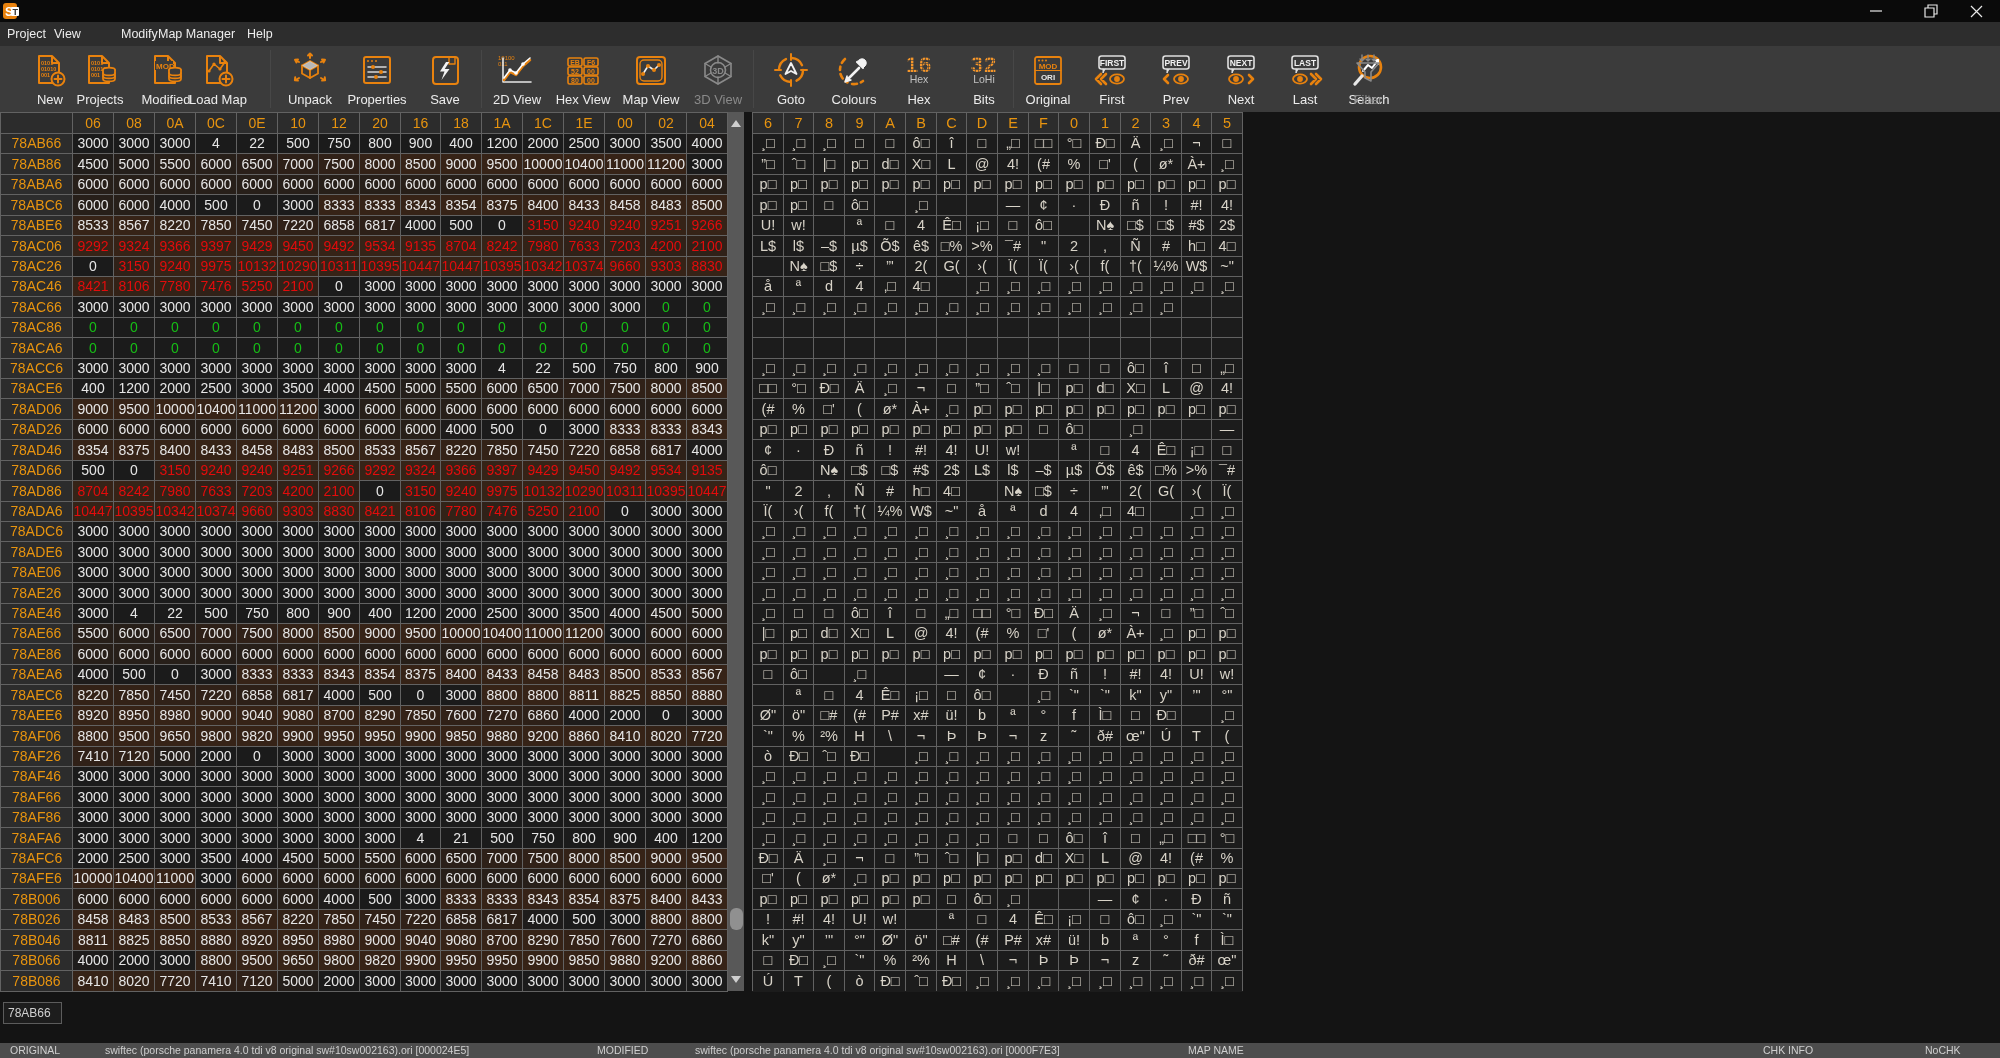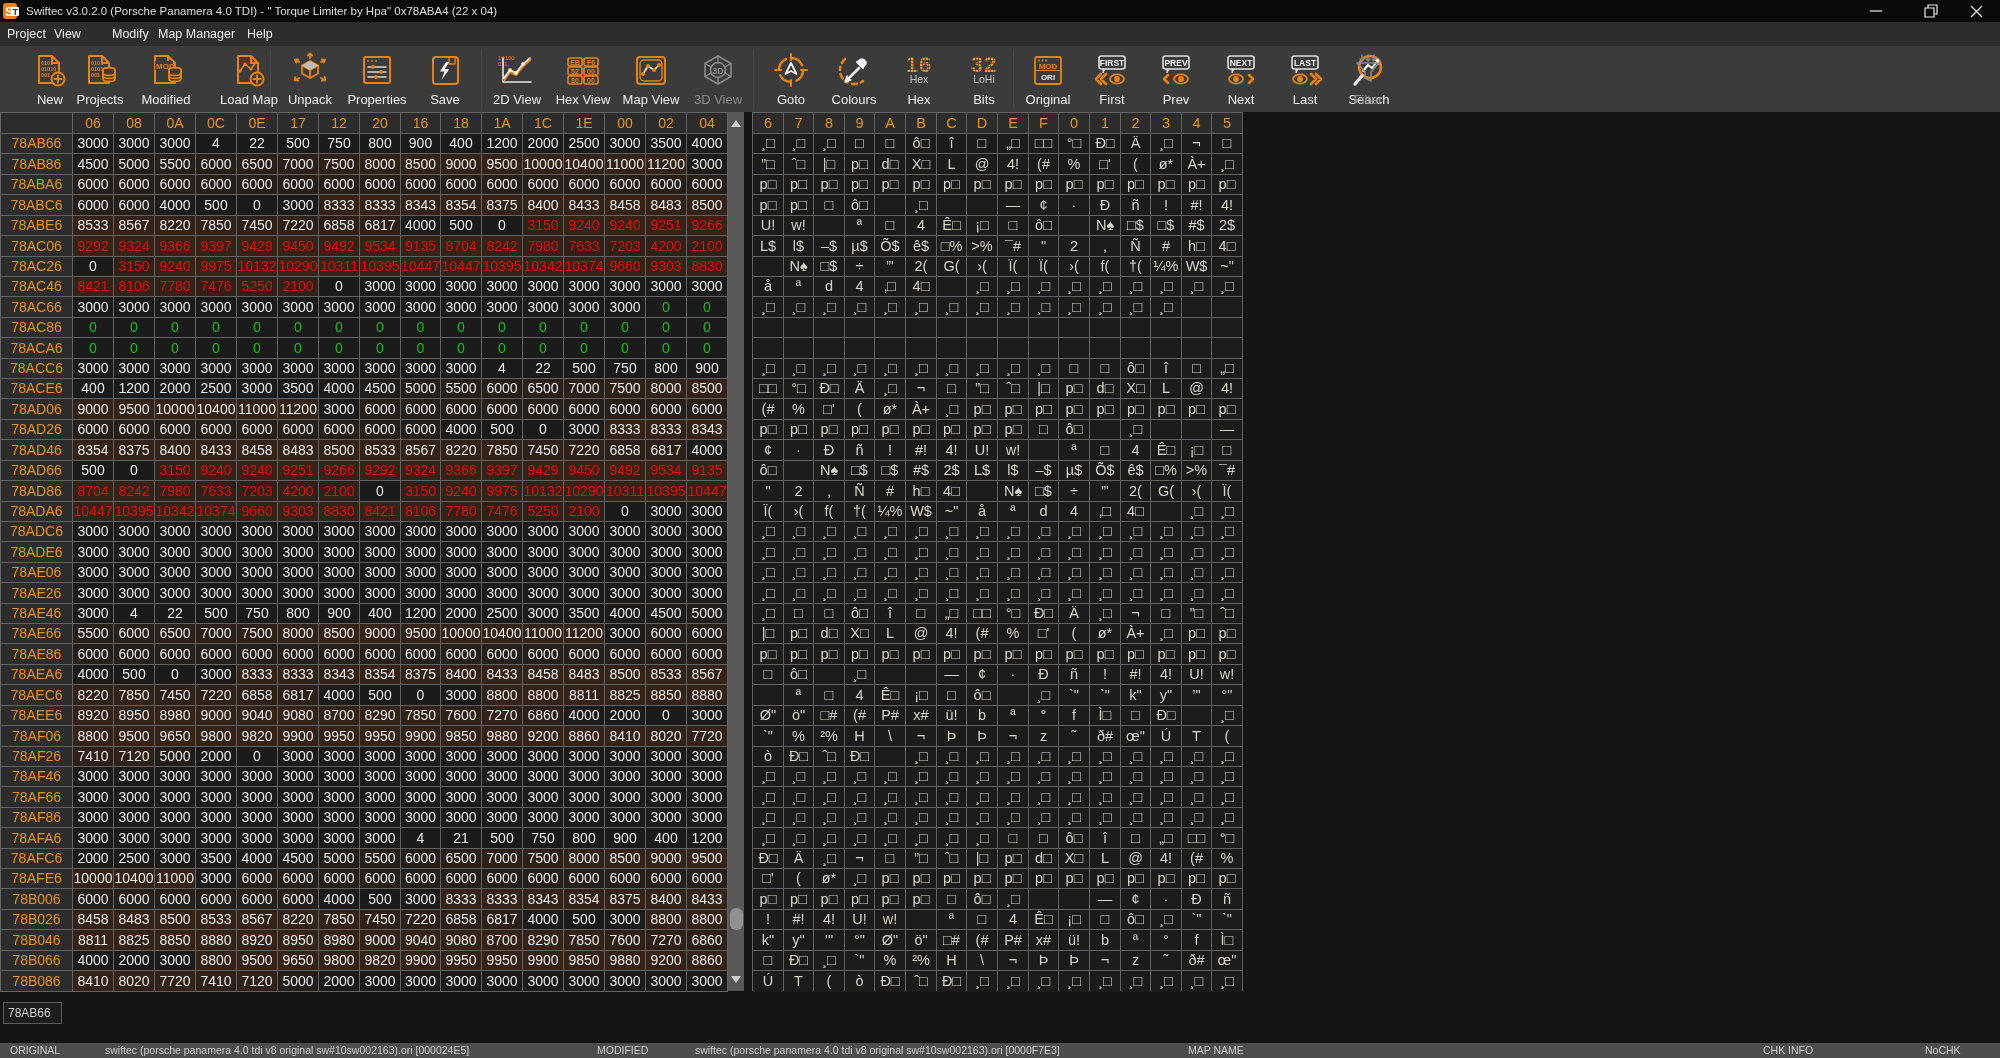--- a/index.html
+++ b/index.html
@@ -1,35 +1,34 @@
 <!DOCTYPE html>
 <html><head><meta charset="utf-8"><style>*{margin:0;padding:0;box-sizing:border-box}html,body{width:2000px;height:1058px;overflow:hidden;background:#141414;font-family:"Liberation Sans",sans-serif}#titlebar{position:absolute;left:0;top:0;width:2000px;height:22px;background:#0a0a0a;color:#dedede;font-size:11.5px;line-height:22px}#menubar{position:absolute;left:0;top:22px;width:2000px;height:24px;background:#2d2d2d;color:#ececec;font-size:12.5px;line-height:24px}#toolbar{position:absolute;left:0;top:46px;width:2000px;height:66px;background:#3b3b3b}.tbi{position:absolute;top:5px;width:68px;text-align:center}.tic{height:38px;display:flex;align-items:center;justify-content:center}.tlb{font-size:13px;color:#ececec;margin-top:3px;white-space:nowrap}.tlb.dis{color:#8a8a8a}.mi{position:absolute;top:0}#ltbl{position:absolute;left:0;top:112px;width:728px;height:880px;background:#626262}#rtbl{position:absolute;left:752px;top:112px;width:491px;height:880px;background:#1c1c1c}#ltbl b,#rtbl b{position:absolute;display:block;text-align:center;font-weight:normal;overflow:hidden;white-space:nowrap}#ltbl b{background:#1c1c1c;color:#e6e6e6;font-size:14px}#rtbl b{color:#d8d3c8;font-size:14.5px}.hd{color:#e8940f!important;background:#2c2c2c!important}.ad{color:#e8940f!important;background:#2c2c2c!important}.rd{color:#e20c0c!important}.gr{color:#16bd16!important}.vl{position:absolute;top:0;width:1px;height:879px;background:#626262}.hl{position:absolute;left:0;height:1px;width:491px;background:#626262}.x0{left:1px;width:71px}.x1{left:73px;width:40px}.x2{left:114px;width:40px}.x3{left:155px;width:40px}.x4{left:196px;width:40px}.x5{left:237px;width:40px}.x6{left:278px;width:40px}.x7{left:319px;width:40px}.x8{left:360px;width:40px}.x9{left:401px;width:39px}.x10{left:441px;width:40px}.x11{left:482px;width:40px}.x12{left:523px;width:40px}.x13{left:564px;width:40px}.x14{left:605px;width:40px}.x15{left:646px;width:40px}.x16{left:687px;width:40px}.y0{left:1px;width:30px}.y1{left:32px;width:29px}.y2{left:62px;width:30px}.y3{left:93px;width:29px}.y4{left:123px;width:30px}.y5{left:154px;width:30px}.y6{left:185px;width:29px}.y7{left:215px;width:30px}.y8{left:246px;width:30px}.y9{left:277px;width:29px}.y10{left:307px;width:30px}.y11{left:338px;width:30px}.y12{left:369px;width:29px}.y13{left:399px;width:30px}.y14{left:430px;width:29px}.y15{left:460px;width:30px}.t0{top:1px;height:20px;line-height:20px}.t1{top:22px;height:19px;line-height:19px}.t2{top:42px;height:20px;line-height:20px}.t3{top:63px;height:19px;line-height:19px}.t4{top:83px;height:20px;line-height:20px}.t5{top:104px;height:19px;line-height:19px}.t6{top:124px;height:20px;line-height:20px}.t7{top:145px;height:19px;line-height:19px}.t8{top:165px;height:19px;line-height:19px}.t9{top:185px;height:20px;line-height:20px}.t10{top:206px;height:19px;line-height:19px}.t11{top:226px;height:20px;line-height:20px}.t12{top:247px;height:19px;line-height:19px}.t13{top:267px;height:19px;line-height:19px}.t14{top:287px;height:20px;line-height:20px}.t15{top:308px;height:19px;line-height:19px}.t16{top:328px;height:20px;line-height:20px}.t17{top:349px;height:19px;line-height:19px}.t18{top:369px;height:20px;line-height:20px}.t19{top:390px;height:19px;line-height:19px}.t20{top:410px;height:19px;line-height:19px}.t21{top:430px;height:20px;line-height:20px}.t22{top:451px;height:19px;line-height:19px}.t23{top:471px;height:20px;line-height:20px}.t24{top:492px;height:19px;line-height:19px}.t25{top:512px;height:19px;line-height:19px}.t26{top:532px;height:20px;line-height:20px}.t27{top:553px;height:19px;line-height:19px}.t28{top:573px;height:20px;line-height:20px}.t29{top:594px;height:19px;line-height:19px}.t30{top:614px;height:20px;line-height:20px}.t31{top:635px;height:19px;line-height:19px}.t32{top:655px;height:19px;line-height:19px}.t33{top:675px;height:20px;line-height:20px}.t34{top:696px;height:19px;line-height:19px}.t35{top:716px;height:20px;line-height:20px}.t36{top:737px;height:19px;line-height:19px}.t37{top:757px;height:19px;line-height:19px}.t38{top:777px;height:20px;line-height:20px}.t39{top:798px;height:19px;line-height:19px}.t40{top:818px;height:20px;line-height:20px}.t41{top:839px;height:19px;line-height:19px}.t42{top:859px;height:20px;line-height:20px}#ltbl .b0{background:#1b1b1b}#ltbl .b1{background:#1e1c1b}#ltbl .b2{background:#211d1a}#ltbl .b3{background:#241e1a}#ltbl .b4{background:#271f19}#ltbl .b5{background:#2a1f19}#ltbl .b6{background:#2d2018}#ltbl .b7{background:#302118}#ltbl .b8{background:#332217}#ltbl .b9{background:#362317}#vscroll{position:absolute;left:728px;top:112px;width:16px;height:879px;background:#585858}#thumb{position:absolute;left:2px;top:796px;width:13px;height:22px;background:#909090;border-radius:6px}.arr{position:absolute;left:2.5px;width:0;height:0;border-left:5.5px solid transparent;border-right:5.5px solid transparent}#goto{position:absolute;left:3px;top:1002px;width:59px;height:22px;background:#1d1d1d;border:1px solid #5c5c5c;color:#d0d0d0;font-size:12px;line-height:20px;padding-left:4px}#statusbar{position:absolute;left:0;top:1043px;width:2000px;height:15px;background:#4d4d4d;color:#cfcfcf;font-size:10.5px;line-height:15px}#statusbar i{position:absolute;font-style:normal;white-space:nowrap}</style></head><body>
 <div id="titlebar">
     <svg style="position:absolute;left:3px;top:2px" width="17" height="18">
       <rect x="0" y="1" width="14" height="16" rx="3" fill="#e8820e"></rect>
       <text x="2" y="13.5" font-size="12" fill="#fff" font-family="Liberation Sans" font-weight="bold">S</text>
       <rect x="8" y="5" width="8" height="9" rx="1" fill="#fff"></rect>
       <text x="9.5" y="12.5" font-size="9" fill="#333" font-family="Liberation Sans" font-weight="bold">T</text>
     </svg>
-    <span style="position:absolute;left:26px">Swiftec v3.0.2.0 (Porsche Panamera 4.0 TDI) - " Torque Limiter by Hpa" 0x78ABA4 (22 x 04)</span>
     <svg style="position:absolute;left:1869px;top:0" width="14" height="22">
       <path d="M1 11 h12" stroke="#e8e8e8" stroke-width="1.2"></path>
     </svg>
     <svg style="position:absolute;left:1924px;top:0" width="14" height="22">
       <path d="M1 8 h9 v9 h-9 z" stroke="#e8e8e8" stroke-width="1.2" fill="none"></path>
       <path d="M4 8 v-3 h9 v9 h-3" stroke="#e8e8e8" stroke-width="1.2" fill="none"></path>
     </svg>
     <svg style="position:absolute;left:1970px;top:0" width="14" height="22">
       <path d="M1 6 l11 11 M12 6 l-11 11" stroke="#e8e8e8" stroke-width="1.2"></path>
     </svg>
   </div>
 <div id="menubar">
     <span class="mi" style="left:7px">Project</span>
     <span class="mi" style="left:54px">View</span>
-    <span class="mi" style="left:112px">Modify</span>
+    <span class="mi" style="left:121px">Modify</span>
     <span class="mi" style="left:158px">Map Manager</span>
     <span class="mi" style="left:247px">Help</span>
   </div>
 <div id="toolbar">
     <div class="tbi" style="left:16px">
       <div class="tic">
         <svg width="36" height="34" viewBox="0 0 36 34" fill="none" stroke-linecap="round" stroke-linejoin="round">
           <path d="M7 3 h13 l7 7 v20 h-20 z M20 3 v7 h7" stroke="#e8820e" stroke-width="2"></path>
           <text x="9" y="12" font-size="5.5" fill="#e8820e" font-family="Liberation Sans" font-weight="bold">0101</text>
           <text x="9" y="18" font-size="5.5" fill="#e8820e" font-family="Liberation Sans" font-weight="bold">01010</text>
@@ -64,21 +63,21 @@
           <text x="8" y="16" font-size="8" fill="#e8820e" font-family="Liberation Sans" font-weight="bold">MOD</text>
           <g stroke="#e8820e" stroke-width="1.8" fill="#3b3b3b">
             <ellipse cx="27" cy="17" rx="6" ry="2.4"></ellipse>
             <path d="M21 17 v9 c0 1.4 2.7 2.4 6 2.4 s6 -1 6 -2.4 v-9"></path>
             <path d="M21 20 c0 1.4 2.7 2.4 6 2.4 s6 -1 6 -2.4 M21 23 c0 1.4 2.7 2.4 6 2.4 s6 -1 6 -2.4"></path>
           </g>
         </svg>
       </div>
       <div class="tlb">Modified</div>
     </div>
-    <div class="tbi" style="left:215px">
+    <div class="tbi" style="left:184px">
       <div class="tic">
         <svg width="36" height="34" viewBox="0 0 36 34" fill="none" stroke-linecap="round" stroke-linejoin="round">
           <path d="M7 3 h13 l7 7 v20 h-20 z M20 3 v7 h7" stroke="#e8820e" stroke-width="2"></path>
           <polyline points="9,18 14,11 20,16 25,9" stroke="#e8820e" stroke-width="1.6"></polyline>
           <circle cx="9" cy="18" r="1.6" fill="#e8820e"></circle>
           <circle cx="14" cy="11" r="1.6" fill="#e8820e"></circle>
           <circle cx="20" cy="16" r="1.6" fill="#e8820e"></circle>
           <circle cx="25" cy="9" r="1.6" fill="#e8820e"></circle>
           <circle cx="26" cy="26" r="6.5" fill="#3b3b3b" stroke="#e8820e" stroke-width="2"></circle>
           <path d="M26 22.5 v7 M22.5 26 h7" stroke="#e8820e" stroke-width="2"></path>
@@ -353,21 +352,21 @@
     <i style="position:absolute;left:753px;top:4px;width:1px;height:58px;background:#474747"></i>
     <i style="position:absolute;left:1013px;top:4px;width:1px;height:58px;background:#474747"></i>
   </div>
 <div id="ltbl">
     <b class="hd x0 t0"></b>
     <b class="hd x1 t0">06</b>
     <b class="hd x2 t0">08</b>
     <b class="hd x3 t0">0A</b>
     <b class="hd x4 t0">0C</b>
     <b class="hd x5 t0">0E</b>
-    <b class="hd x6 t0">17</b>
+    <b class="hd x6 t0">10</b>
     <b class="hd x7 t0">12</b>
     <b class="hd x8 t0">20</b>
     <b class="hd x9 t0">16</b>
     <b class="hd x10 t0">18</b>
     <b class="hd x11 t0">1A</b>
     <b class="hd x12 t0">1C</b>
     <b class="hd x13 t0">1E</b>
     <b class="hd x14 t0">00</b>
     <b class="hd x15 t0">02</b>
     <b class="hd x16 t0">04</b>

